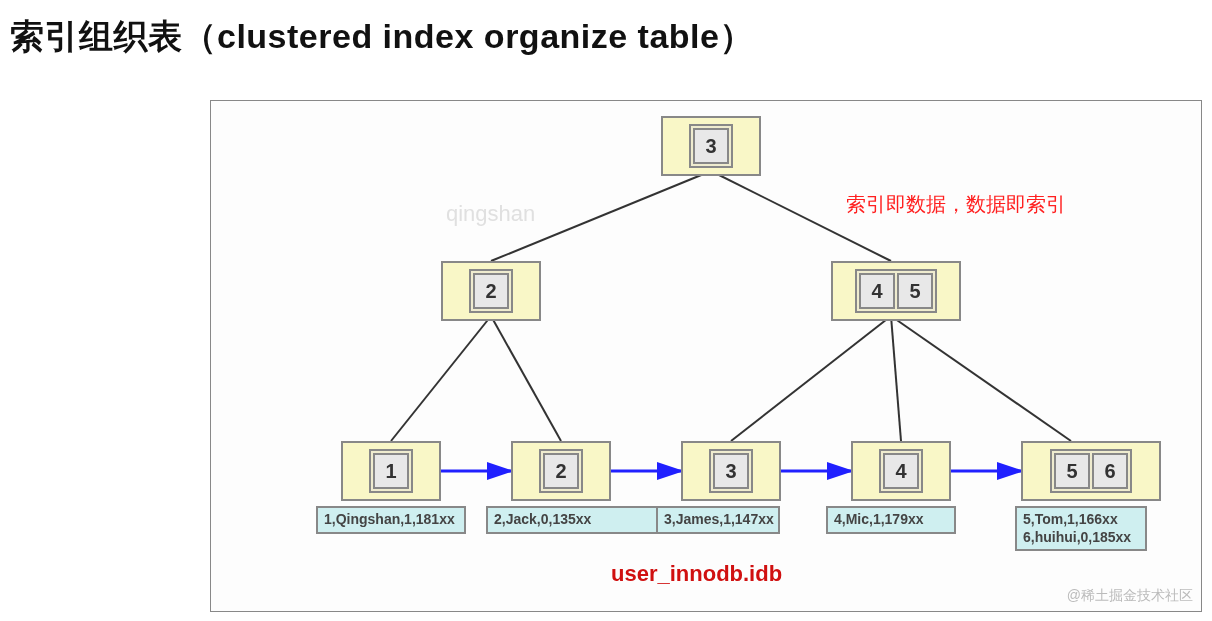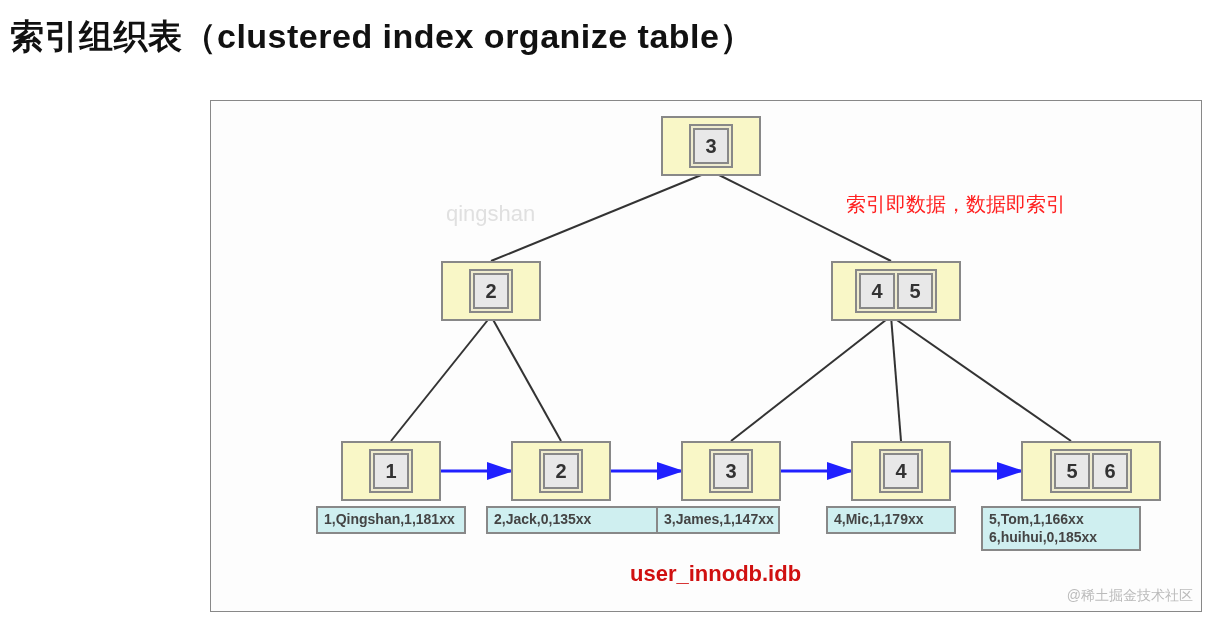--- a/index.html
+++ b/index.html
@@ -175,20 +175,20 @@
     <div class="keys">
       <div class="key">5</div>
       <div class="key">6</div>
     </div>
   </div>
 
   <div class="data" style="left:105px; top:405px; width:150px;">1,Qingshan,1,181xx</div>
   <div class="data" style="left:275px; top:405px; width:180px;">2,Jack,0,135xx</div>
   <div class="data" style="left:445px; top:405px; width:124px;">3,James,1,147xx</div>
   <div class="data" style="left:615px; top:405px; width:130px;">4,Mic,1,179xx</div>
-  <div class="data" style="left:770px; top:405px; width:160px;">5,Tom,1,166xx
+  <div class="data" style="left:804px; top:405px; width:132px;">5,Tom,1,166xx
 6,huihui,0,185xx</div>
 
   <div class="note" style="left:635px; top:90px;">索引即数据，数据即索引</div>
   <div class="watermark" style="left:235px; top:100px;">qingshan</div>
-  <div class="filename" style="left:419px; top:460px;">user_innodb.idb</div>
+  <div class="filename" style="left:400px; top:460px;">user_innodb.idb</div>
   <div class="attribution" style="right:8px; bottom:6px;">@稀土掘金技术社区</div>
 </div>
 
 </body></html>

